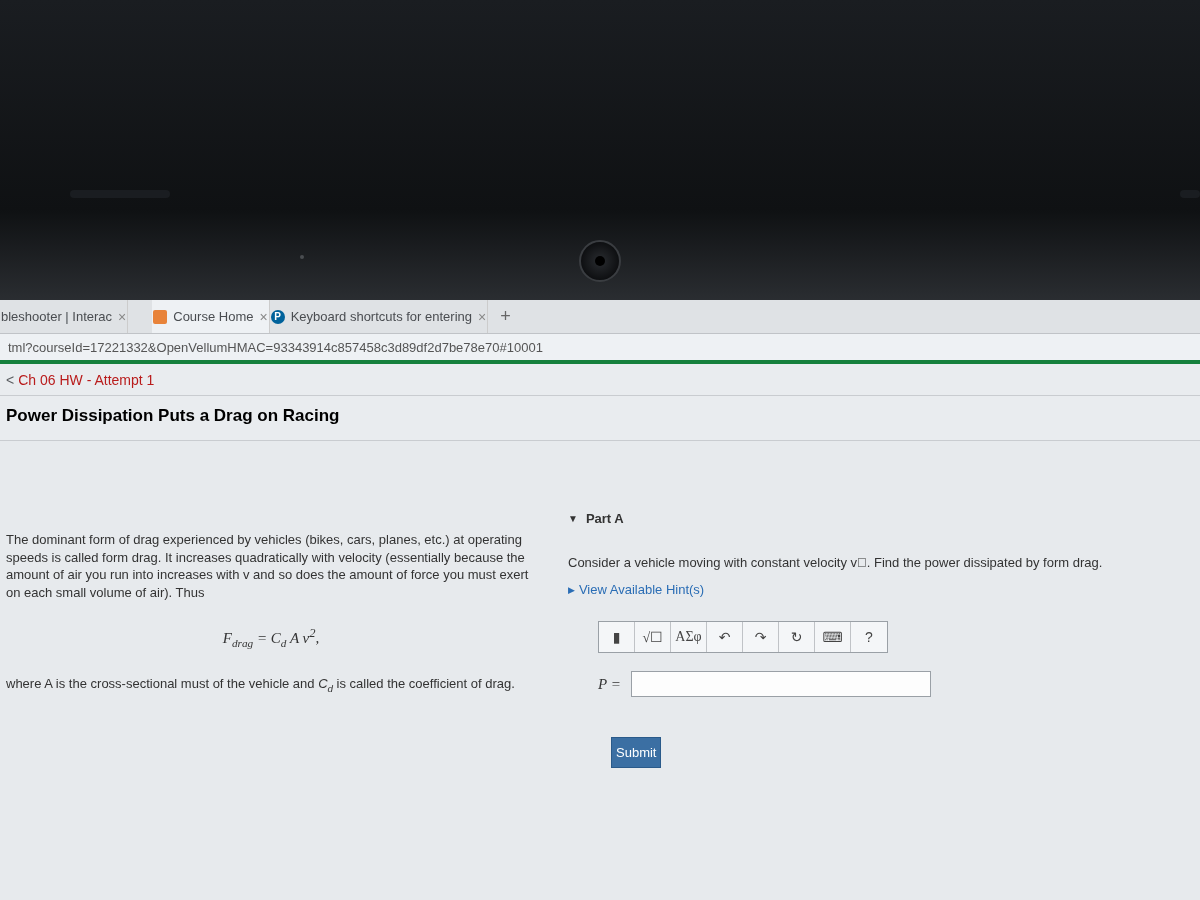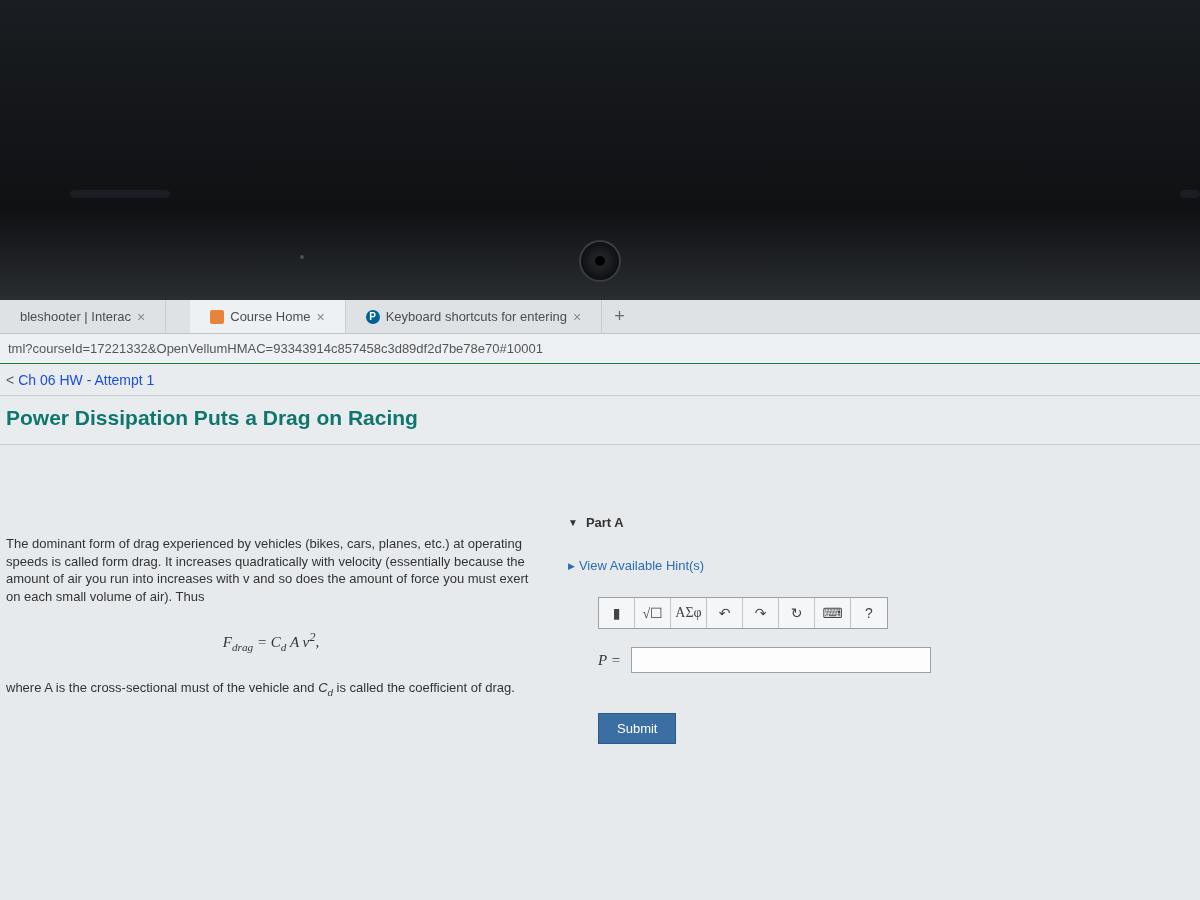--- a/index.html
+++ b/index.html
@@ -70,21 +70,21 @@
     height: 34px;
     background: #dfe2e5;
     border-bottom: 1px solid #c0c3c7;
     font-size: 13px;
     color: #4a4d51;
   }
   .tab {
     display: flex;
     align-items: center;
     gap: 6px;
-    padding: 0 20px;
+    padding: 0 1px;
     height: 100%;
     border-right: 1px solid #ccc;
     cursor: pointer;
   }
   .tab.active { background: #eef1f4; margin-left: 24px; }
   .tab .favicon {
     width: 14px; height: 14px;
     display: inline-flex; align-items: center; justify-content: center;
     font-size: 10px;
   }
@@ -95,44 +95,44 @@
   }
   .tab-close { color: #888; font-size: 14px; }
   .newtab {
     padding: 0 12px; font-size: 18px; color: #666;
     cursor: pointer;
   }
 
   .urlbar {
     height: 30px;
     background: #eef1f4;
-    border-bottom: 1px solid #15803d;
+    border-bottom: 4px solid #15803d;
     font-size: 13px;
     color: #555;
     display: flex; align-items: center;
     padding: 0 8px;
   }
 
   .breadcrumb {
     height: 32px;
     background: #e9ecef;
     border-bottom: 1px solid #c9ccd0;
     display: flex; align-items: center;
     padding: 0 6px;
     font-size: 14px;
     color: #5a5d61;
   }
-  .breadcrumb a { color: #1d4ed8; text-decoration: none; }
+  .breadcrumb a { color: #b91c1c; text-decoration: none; }
   .bc-caret { margin-right: 4px; }
 
   .page-title {
     padding: 10px 16px 14px 6px;
-    font-size: 21px;
+    font-size: 17px;
     font-weight: bold;
-    color: #0f766e;
+    color: #000000;
     border-bottom: 1px solid #c9ccd0;
     background: #e9ecef;
   }
 
   .content {
     display: flex;
     background: #e7eaed;
     height: calc(100% - 34px - 30px - 32px - 46px);
   }
   .left {
@@ -207,26 +207,26 @@
   .input-row input {
     width: 300px;
     height: 26px;
     border: 1px solid #9aa0a6;
     background: #fdfdfd;
     padding: 2px 6px;
     font-size: 13px;
   }
 
   .submit-btn {
-    margin-left: 30px;
+    margin-left: 43px;
     margin-top: 20px;
     background: #3b6fa3;
     color: #fff;
     border: 1px solid #2a5a8a;
-    padding: 7px 18px;
+    padding: 7px 4px;
     font-size: 13px;
     cursor: pointer;
   }
   sub { font-size: 0.75em; }
 </style>
 </head>
 <body>
 
 <div class="bezel">
   <div class="vent"></div>
@@ -281,20 +281,21 @@
       </p>
     </div>
 
     <div class="right">
 
       <div class="part-header">
         <span class="tri">▼</span>
         <span>Part A</span>
       </div>
 
+      <div class="prompt">Consider a vehicle moving with constant velocity v⃗. Find the power dissipated by form drag.</div>
 
 
       <div class="hints">
         <span class="tri">▶</span>
         <span>View Available Hint(s)</span>
       </div>
 
       <div class="answer-box">
         <div class="toolbar">
           <div class="tbtn">▮</div>

